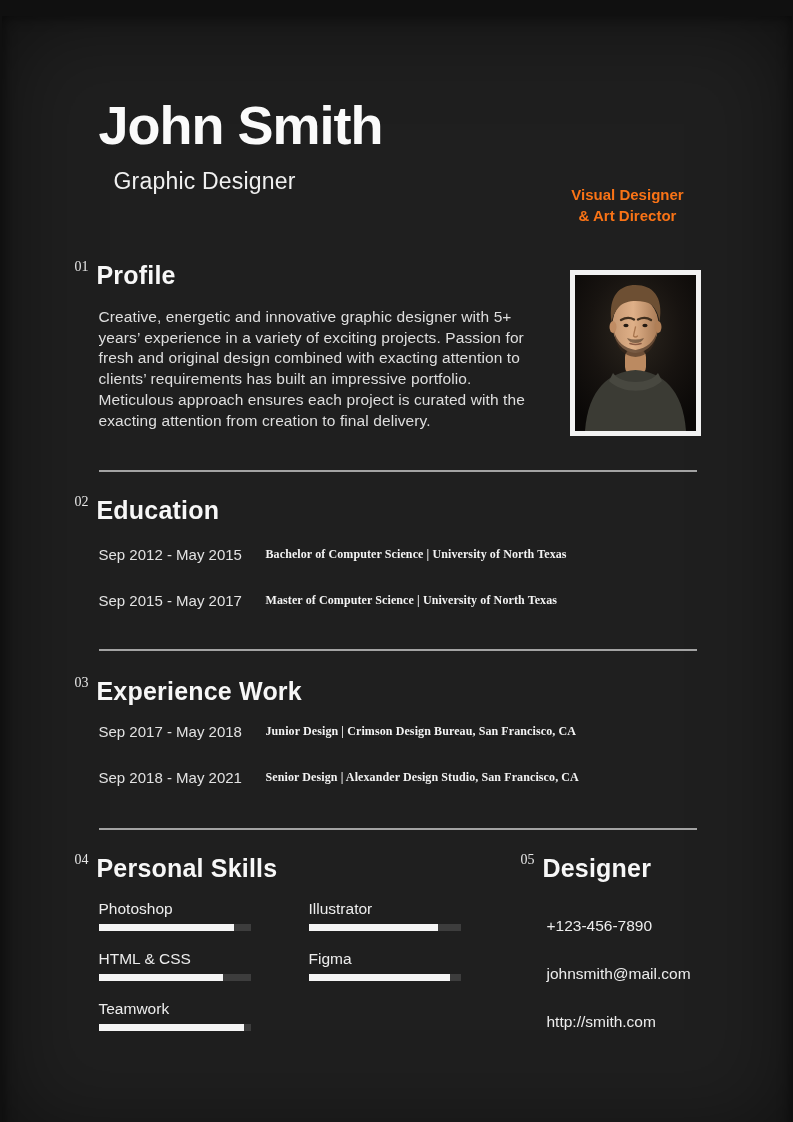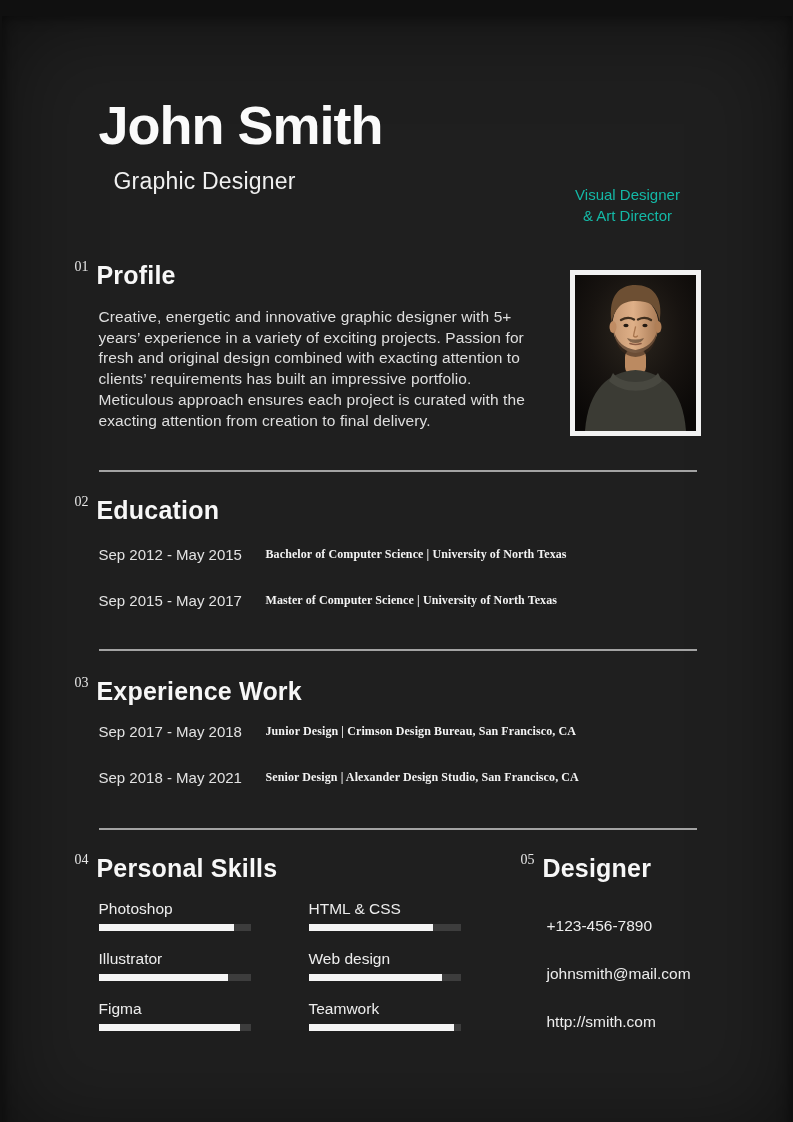--- a/index.html
+++ b/index.html
@@ -24,21 +24,21 @@
     color: #fafafa; line-height: 1;
   }
   .job-title {
     position: absolute; left: 112px; top: 152px;
     font-size: 23px; font-weight: 400; color: #f0f0f0;
     letter-spacing: 0.2px;
   }
   .tagline {
     position: absolute; left: 560px; top: 168px; width: 132px;
     text-align: center; font-size: 15px; line-height: 21px;
-    color: #14b8a6; font-weight: 400;
+    color: #f97316; font-weight: 700;
   }
 
   
   .section-head { position: absolute; white-space: nowrap; }
   .sec-num {
     display: inline-block; font-size: 14px; color: #e6e6e6;
     vertical-align: 13px; margin-right: 8px; font-weight: 400; font-family: Liberation Serif, serif;
   }
   .sec-title {
     font-size: 25px; font-weight: 700; color: #f7f7f7; letter-spacing: 0.2px;
@@ -198,35 +198,29 @@
     <span class="sec-num">04</span><span class="sec-title">Personal Skills</span>
   </div>
   <div class="skills-grid">
     <div class="skill">
       <div class="skill-label">Photoshop</div>
       <div class="skill-bar">
         <div class="skill-bar-fill" style="width: 89%;"></div>
       </div>
     </div>
     <div class="skill">
+      <div class="skill-label">Illustrator</div>
+      <div class="skill-bar">
+        <div class="skill-bar-fill" style="width: 85%;"></div>
+      </div>
+    </div>
+    <div class="skill">
       <div class="skill-label">HTML &amp; CSS</div>
       <div class="skill-bar">
         <div class="skill-bar-fill" style="width: 82%;"></div>
-      </div>
-    </div>
-    <div class="skill">
-      <div class="skill-label">Illustrator</div>
-      <div class="skill-bar">
-        <div class="skill-bar-fill" style="width: 85%;"></div>
-      </div>
-    </div>
-    <div class="skill">
-      <div class="skill-label">Web design</div>
-      <div class="skill-bar">
-        <div class="skill-bar-fill" style="width: 88%;"></div>
       </div>
     </div>
     <div class="skill">
       <div class="skill-label">Figma</div>
       <div class="skill-bar">
         <div class="skill-bar-fill" style="width: 93%;"></div>
       </div>
     </div>
     <div class="skill">
       <div class="skill-label">Teamwork</div>

